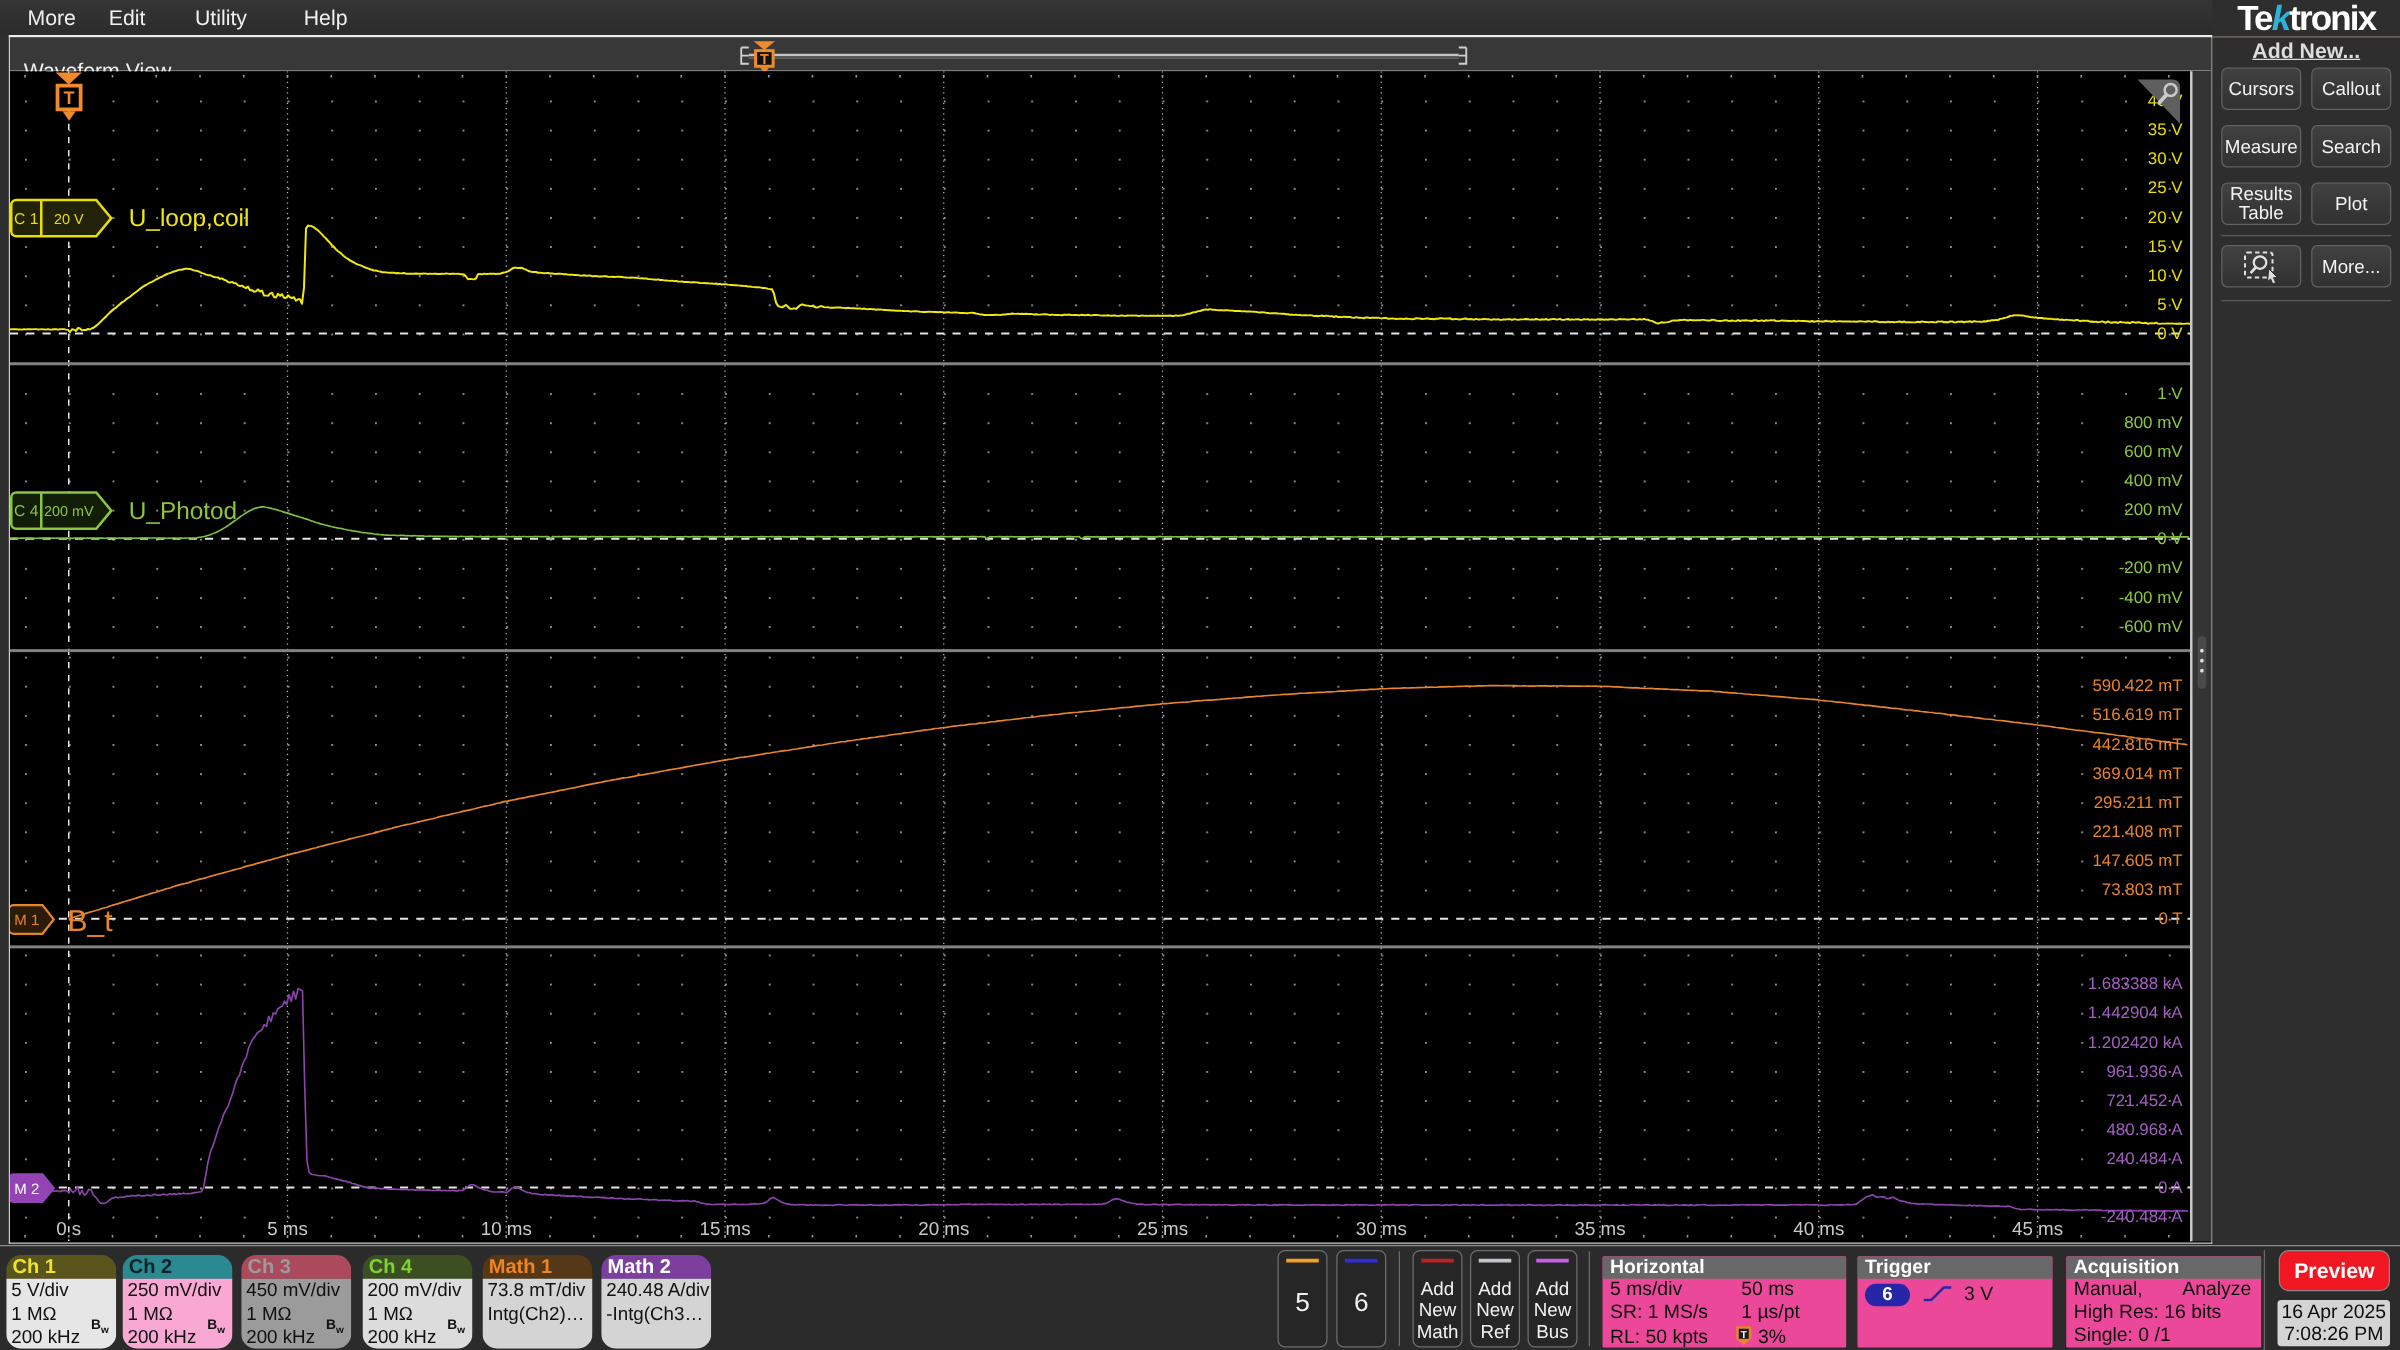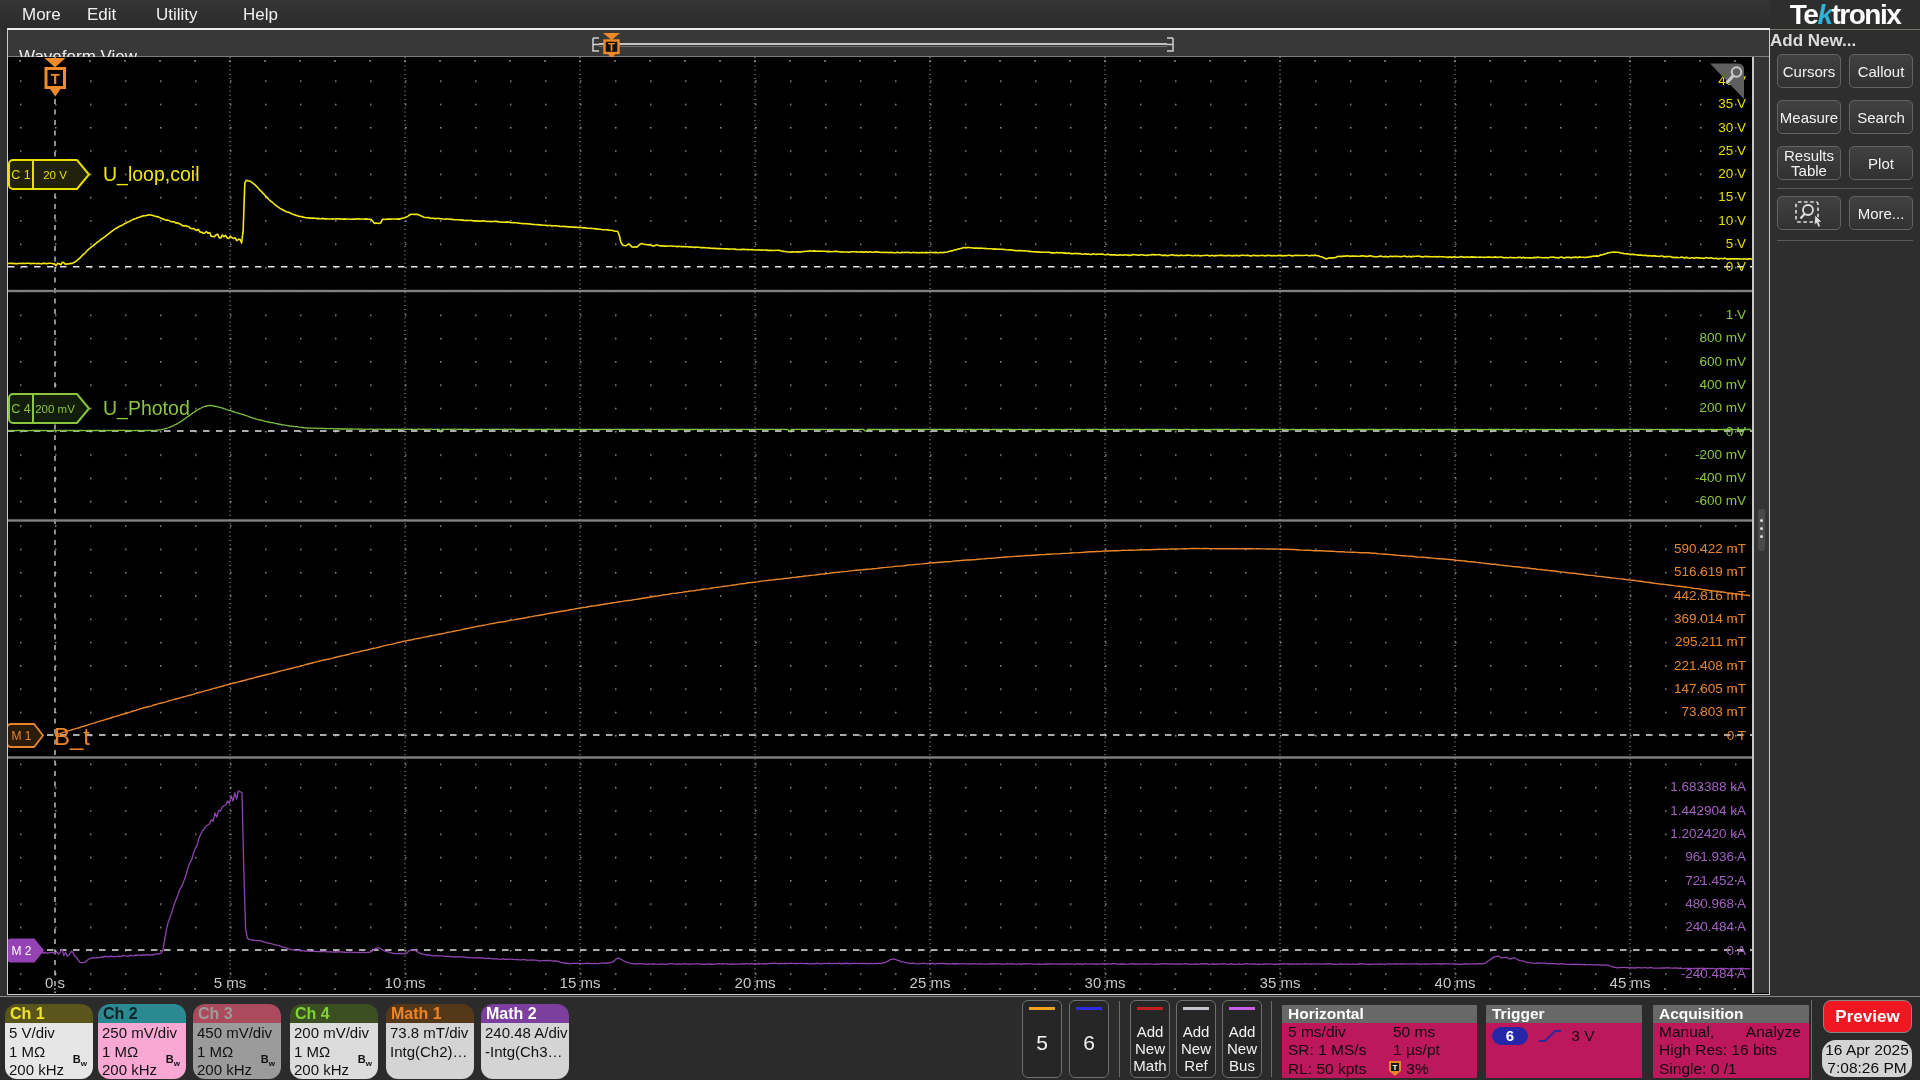--- a/index.html
+++ b/index.html
@@ -23,21 +23,21 @@
   .chbadge { position:absolute; top:7px; width:88px; height:75px; border-radius:12px; overflow:hidden; }
   .chhead { height:19px; font-size:16px; font-weight:bold; padding:0 0 0 5px; line-height:19px; }
   .chbody { height:56px; font-size:15px; color:#111; padding:1px 0 0 4px; line-height:18.7px;
     white-space:nowrap; }
   .bw { position:absolute; right:6px; bottom:5px; font-size:11px; font-weight:bold; color:#111; }
   .bw sub { font-size:8px; }
   .sqbtn { position:absolute; top:3px; width:40px; height:78px; background:#262626;
     border:1px solid #6e6e6e; border-radius:6px; color:#f2f2f2; }
   .sqbtn .cl { position:absolute; left:6px; top:6px; width:26px; height:3px; }
   .vsep { position:absolute; top:4px; width:1px; height:76px; background:#6a6a6a; }
-  .panel { position:absolute; top:7px; height:75px; background:#be185d; border:1px solid #2a2a2a;
+  .panel { position:absolute; top:7px; height:75px; background:#ec4899; border:1px solid #2a2a2a;
     border-radius:2px; overflow:hidden; }
   .phead { height:18px; background:#686868; color:#fff; font-size:15.5px; font-weight:bold;
     padding-left:6px; line-height:18px; }
   .prow { font-size:15.5px; color:#0d0d0d; line-height:18.3px; padding-left:6px; white-space:nowrap; }
 </style></head>
 <body>
 <div id="menubar">
 <span style="left:22px">More</span>
     <span style="left:87px">Edit</span>
 <span style="left:156px">Utility</span>
@@ -166,22 +166,22 @@
 <div style="position:absolute;left:6px;top:462px;width:3px;height:3px;background:#ddd;border-radius:2px"></div>
 <div style="position:absolute;left:6px;top:470px;width:3px;height:3px;background:#ddd;border-radius:2px"></div>
 <div style="position:absolute;left:6px;top:478px;width:3px;height:3px;background:#ddd;border-radius:2px"></div>
 </div>
 </div>
 <div id="rpanel">
 <div style="position:absolute;left:0;top:-1px;width:150px;text-align:center;
  font-size:28px;font-weight:bold;color:#fff;letter-spacing:-1.5px;">Te<span style="color:#2eb2d8;font-style:italic;">k</span>tronix</div>
 <div style="position:absolute;left:0;top:29px;width:150px;height:1px;background:#7d7468"></div>
 
-<div style="position:absolute;left:0;top:31px;width:150px;font-size:17px;
- font-weight:bold;color:#dcdcdc;">Add New...</div>
+<div style="position:absolute;left:0;top:31px;width:150px;text-align:center;font-size:17px;
+ font-weight:bold;color:#dcdcdc;text-decoration:underline;">Add New...</div>
 <div class="rbtn" style="left:7px;top:54px">Cursors</div>
 <div class="rbtn" style="left:79px;top:54px">Callout</div>
 <div class="rbtn" style="left:7px;top:100px">Measure</div>
 <div class="rbtn" style="left:79px;top:100px">Search</div>
 <div class="rbtn" style="left:7px;top:146px">Results<br>Table</div>
 <div class="rbtn" style="left:79px;top:146px">Plot</div>
 <div class="rsep" style="top:188px"></div>
 <div class="rbtn" style="left:7px;top:196px">
       <svg width="40" height="30" viewBox="0 0 40 30">
 <rect x="7" y="4" width="22" height="20" rx="2" fill="none" stroke="#e0e0e0" stroke-width="1.6" stroke-dasharray="3.5 2.6"></rect>
@@ -288,15 +288,15 @@
  <div class="phead" style="background:#686868">Acquisition</div>
  <div class="prow" style="padding-right:8px">Manual,<span style="float:right">Analyze</span></div>
  <div class="prow">High Res: 16 bits</div>
  <div class="prow">Single: 0 /1</div>
 </div>
 <div class="vsep" style="left:1811px;top:3px;height:80px"></div>
 <div style="position:absolute;left:1823px;top:3px;width:89px;height:33px;background:#f01722;
  border:1px solid #888;border-radius:8px;color:#fff;font-weight:bold;font-size:17px;text-align:center;
  line-height:32px">Preview</div>
 <div style="position:absolute;left:1822px;top:43px;width:90px;height:37px;background:#d4d4d4;
- border-radius:14px;color:#0d0d0d;font-size:15.5px;text-align:center;line-height:18px;
+ border-radius:3px;color:#0d0d0d;font-size:15.5px;text-align:center;line-height:18px;
  padding-top:1px">16 Apr 2025<br>7:08:26 PM</div>
 </div>
 
 </body></html>

